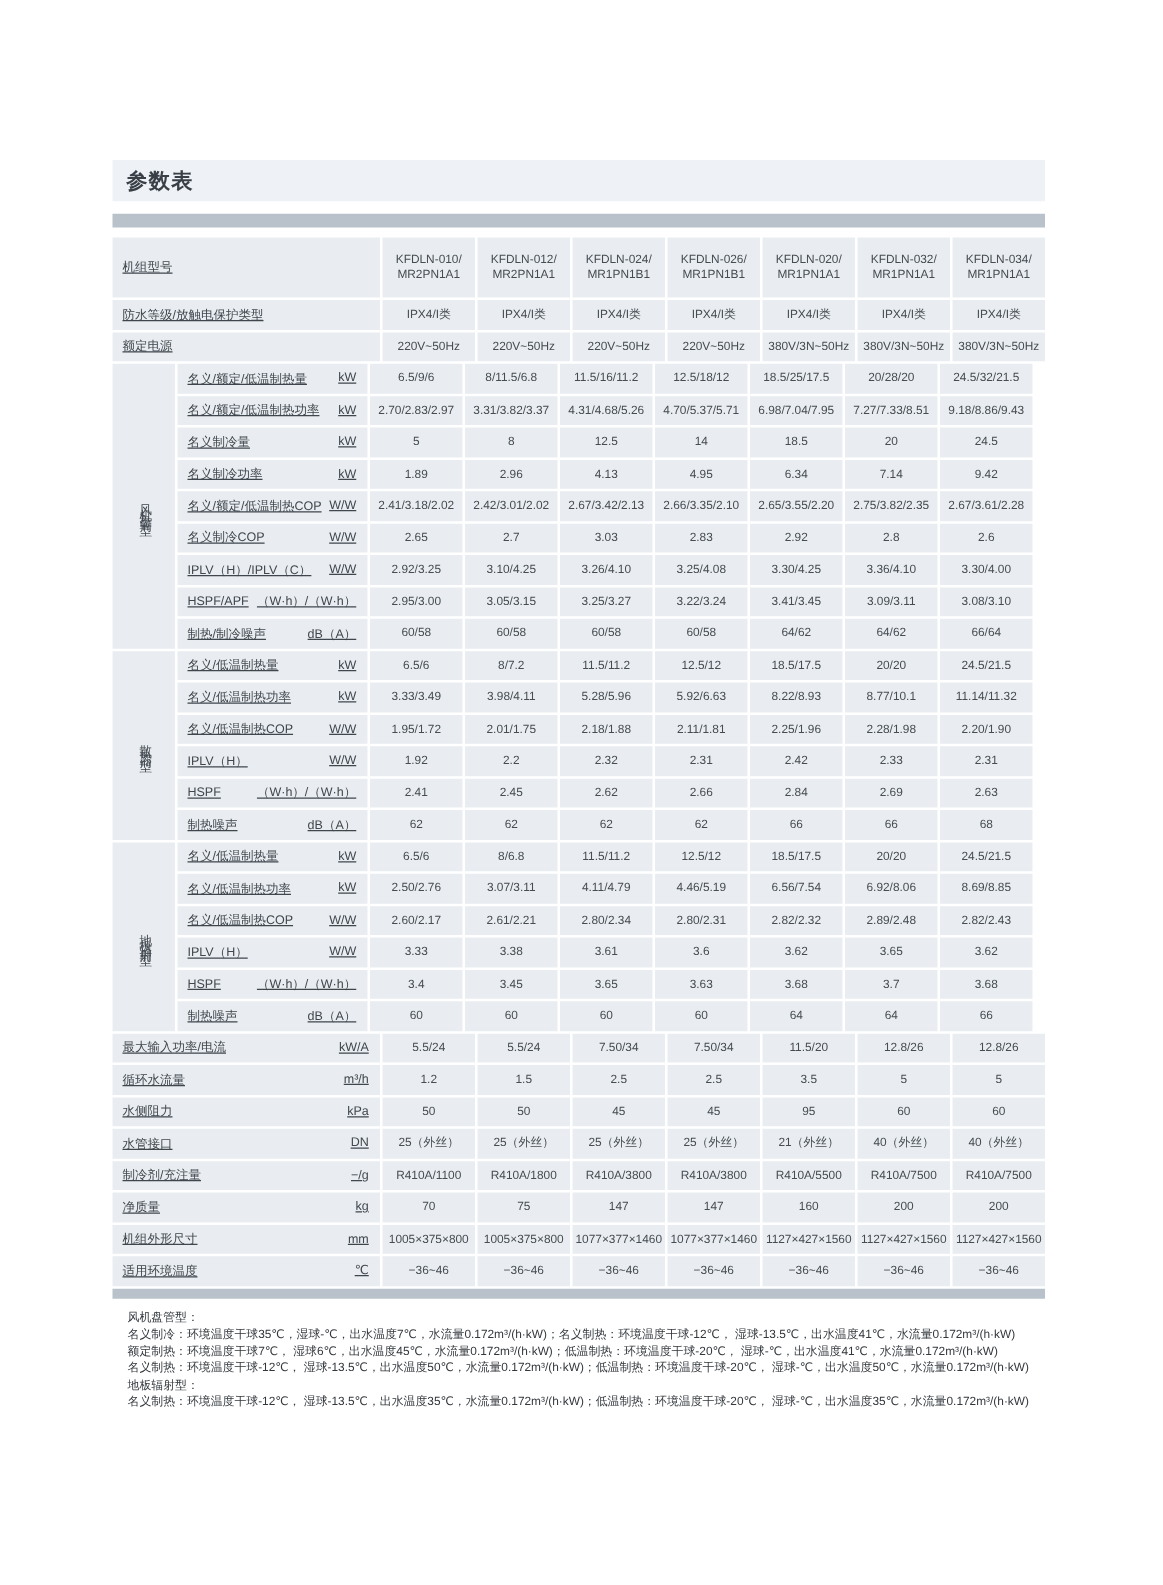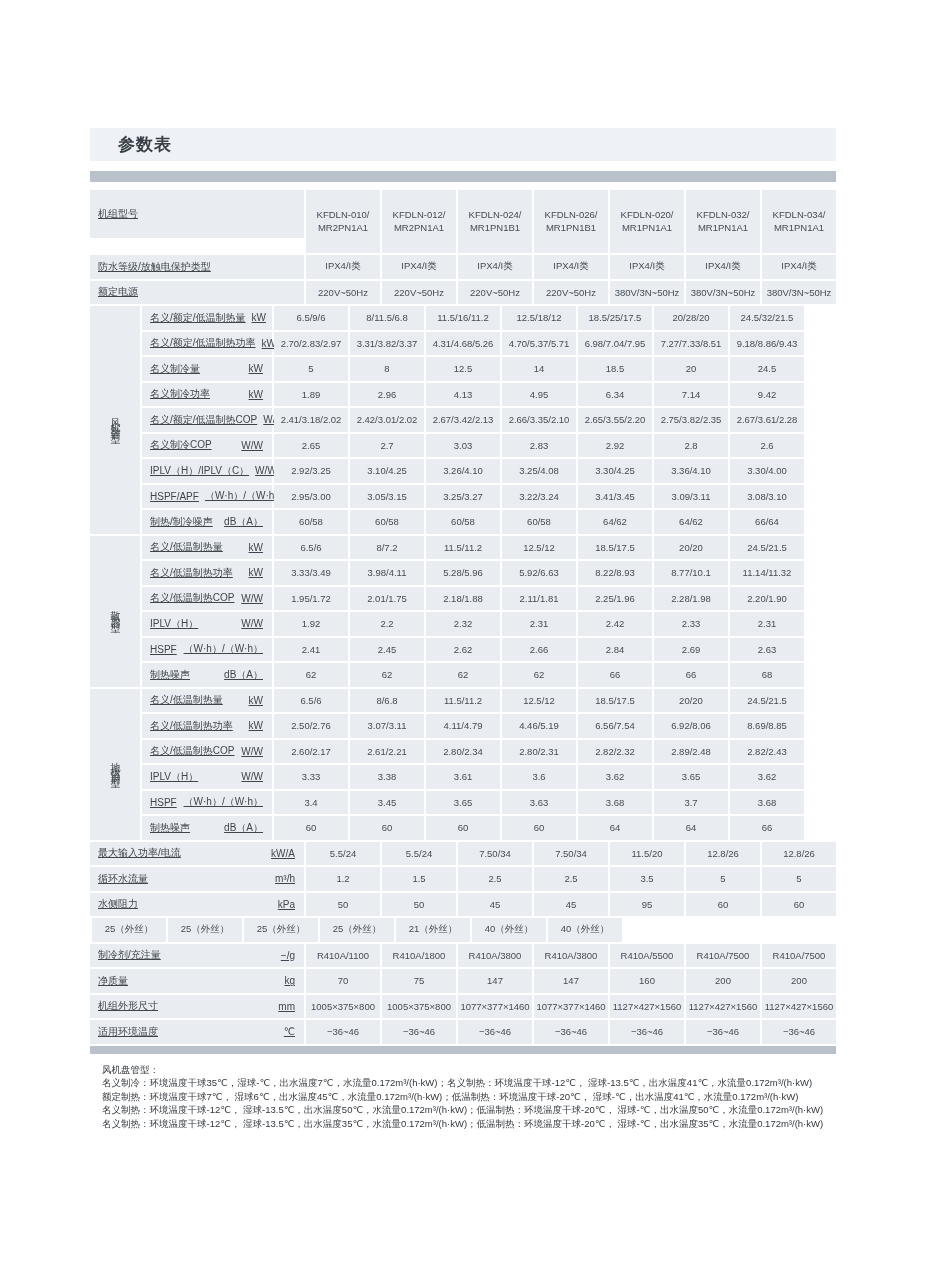--- a/index.html
+++ b/index.html
@@ -9,45 +9,45 @@
     --txt:#3f464d;
     --val:#454c52;
   }
   *{box-sizing:border-box;}
   html,body{margin:0;padding:0;}
   body{
     width:930px;height:1268px;background:#ffffff;position:relative;
     font-family:"Liberation Sans","DejaVu Sans",sans-serif;color:var(--txt);
   }
   .content{position:absolute;left:90px;top:128px;width:746px;}
-  .title-band{height:33px;background:var(--title-bg);display:flex;align-items:center;padding-left:28px;}
+  .title-band{height:33px;background:var(--title-bg);display:flex;align-items:center;padding-left:11px;}
   .title-band h1{font-size:17px;font-weight:600;margin:0;color:#383f46;letter-spacing:1px;}
   .band{height:11px;background:var(--band);margin-top:10px;}
   .band.bottom{height:8px;margin-top:0;}
   #spec-table{margin-top:8px;}
   .t-row{display:flex;margin-bottom:2px;}
   .cell{background:var(--cell-bg);}
   .label-cell{
     width:214px;height:23.5px;display:flex;justify-content:space-between;align-items:center;
     padding:0 9px 0 8px;font-size:10px;white-space:nowrap;text-decoration:underline;
   }
   .lab{color:var(--txt);}
   .unit{color:var(--txt);margin-left:6px;}
   .val-cell{
     width:74px;height:23.5px;margin-left:2px;display:flex;align-items:center;justify-content:center;
     font-size:9.5px;text-align:center;color:var(--val);
   }
   .header-row .label-cell{height:48px;}
-  .header-row .val-cell{height:63px;white-space:pre-line;line-height:12.5px;}
+  .header-row .val-cell{height:48px;white-space:pre-line;line-height:12.5px;}
   .t-section{display:flex;margin-bottom:2px;}
   .section-label-cell{width:50px;margin-right:2px;display:flex;align-items:center;justify-content:center;}
   .v-text{writing-mode:vertical-lr;text-orientation:upright;letter-spacing:4px;font-size:10px;color:var(--txt);}
   .section-rows{flex:1;}
   .section-rows .t-row:last-child{margin-bottom:0;}
-  .t-section .label-cell{width:130px;}
+  .t-section .label-cell{width:152px;}
   #footnotes{margin-top:9px;font-size:9.5px;line-height:13.5px;color:#33383d;}
   .fn-line{white-space:nowrap;margin-left:12px;}
 </style>
 </head>
 <body>
 
 <div class="content">
   <div class="title-band">
     <h1>参数表</h1>
   </div>
@@ -425,20 +425,24 @@
         </div>
         <div class="cell val-cell">50</div>
         <div class="cell val-cell">50</div>
         <div class="cell val-cell">45</div>
         <div class="cell val-cell">45</div>
         <div class="cell val-cell">95</div>
         <div class="cell val-cell">60</div>
         <div class="cell val-cell">60</div>
       </div>
       <div class="t-row">
+        <div class="cell label-cell">
+          <div class="lab">水管接口</div>
+          <div class="unit">DN</div>
+        </div>
         <div class="cell val-cell">25（外丝）</div>
         <div class="cell val-cell">25（外丝）</div>
         <div class="cell val-cell">25（外丝）</div>
         <div class="cell val-cell">25（外丝）</div>
         <div class="cell val-cell">21（外丝）</div>
         <div class="cell val-cell">40（外丝）</div>
         <div class="cell val-cell">40（外丝）</div>
       </div>
       <div class="t-row">
         <div class="cell label-cell">
@@ -492,15 +496,16 @@
         <div class="cell val-cell">−36~46</div>
         <div class="cell val-cell">−36~46</div>
       </div>
     </div>
   <div class="band bottom"></div>
   <div id="footnotes">
       <div class="fn-line">风机盘管型：</div>
       <div class="fn-line">名义制冷：环境温度干球35℃，湿球-℃，出水温度7℃，水流量0.172m³/(h·kW)；名义制热：环境温度干球-12℃， 湿球-13.5℃，出水温度41℃，水流量0.172m³/(h·kW)</div>
       <div class="fn-line">额定制热：环境温度干球7℃， 湿球6℃，出水温度45℃，水流量0.172m³/(h·kW)；低温制热：环境温度干球-20℃， 湿球-℃，出水温度41℃，水流量0.172m³/(h·kW)</div>
       <div class="fn-line">名义制热：环境温度干球-12℃， 湿球-13.5℃，出水温度50℃，水流量0.172m³/(h·kW)；低温制热：环境温度干球-20℃， 湿球-℃，出水温度50℃，水流量0.172m³/(h·kW)</div>
+      <div class="fn-line">地板辐射型：</div>
       <div class="fn-line">名义制热：环境温度干球-12℃， 湿球-13.5℃，出水温度35℃，水流量0.172m³/(h·kW)；低温制热：环境温度干球-20℃， 湿球-℃，出水温度35℃，水流量0.172m³/(h·kW)</div>
     </div>
 </div>
 
 </body></html>

